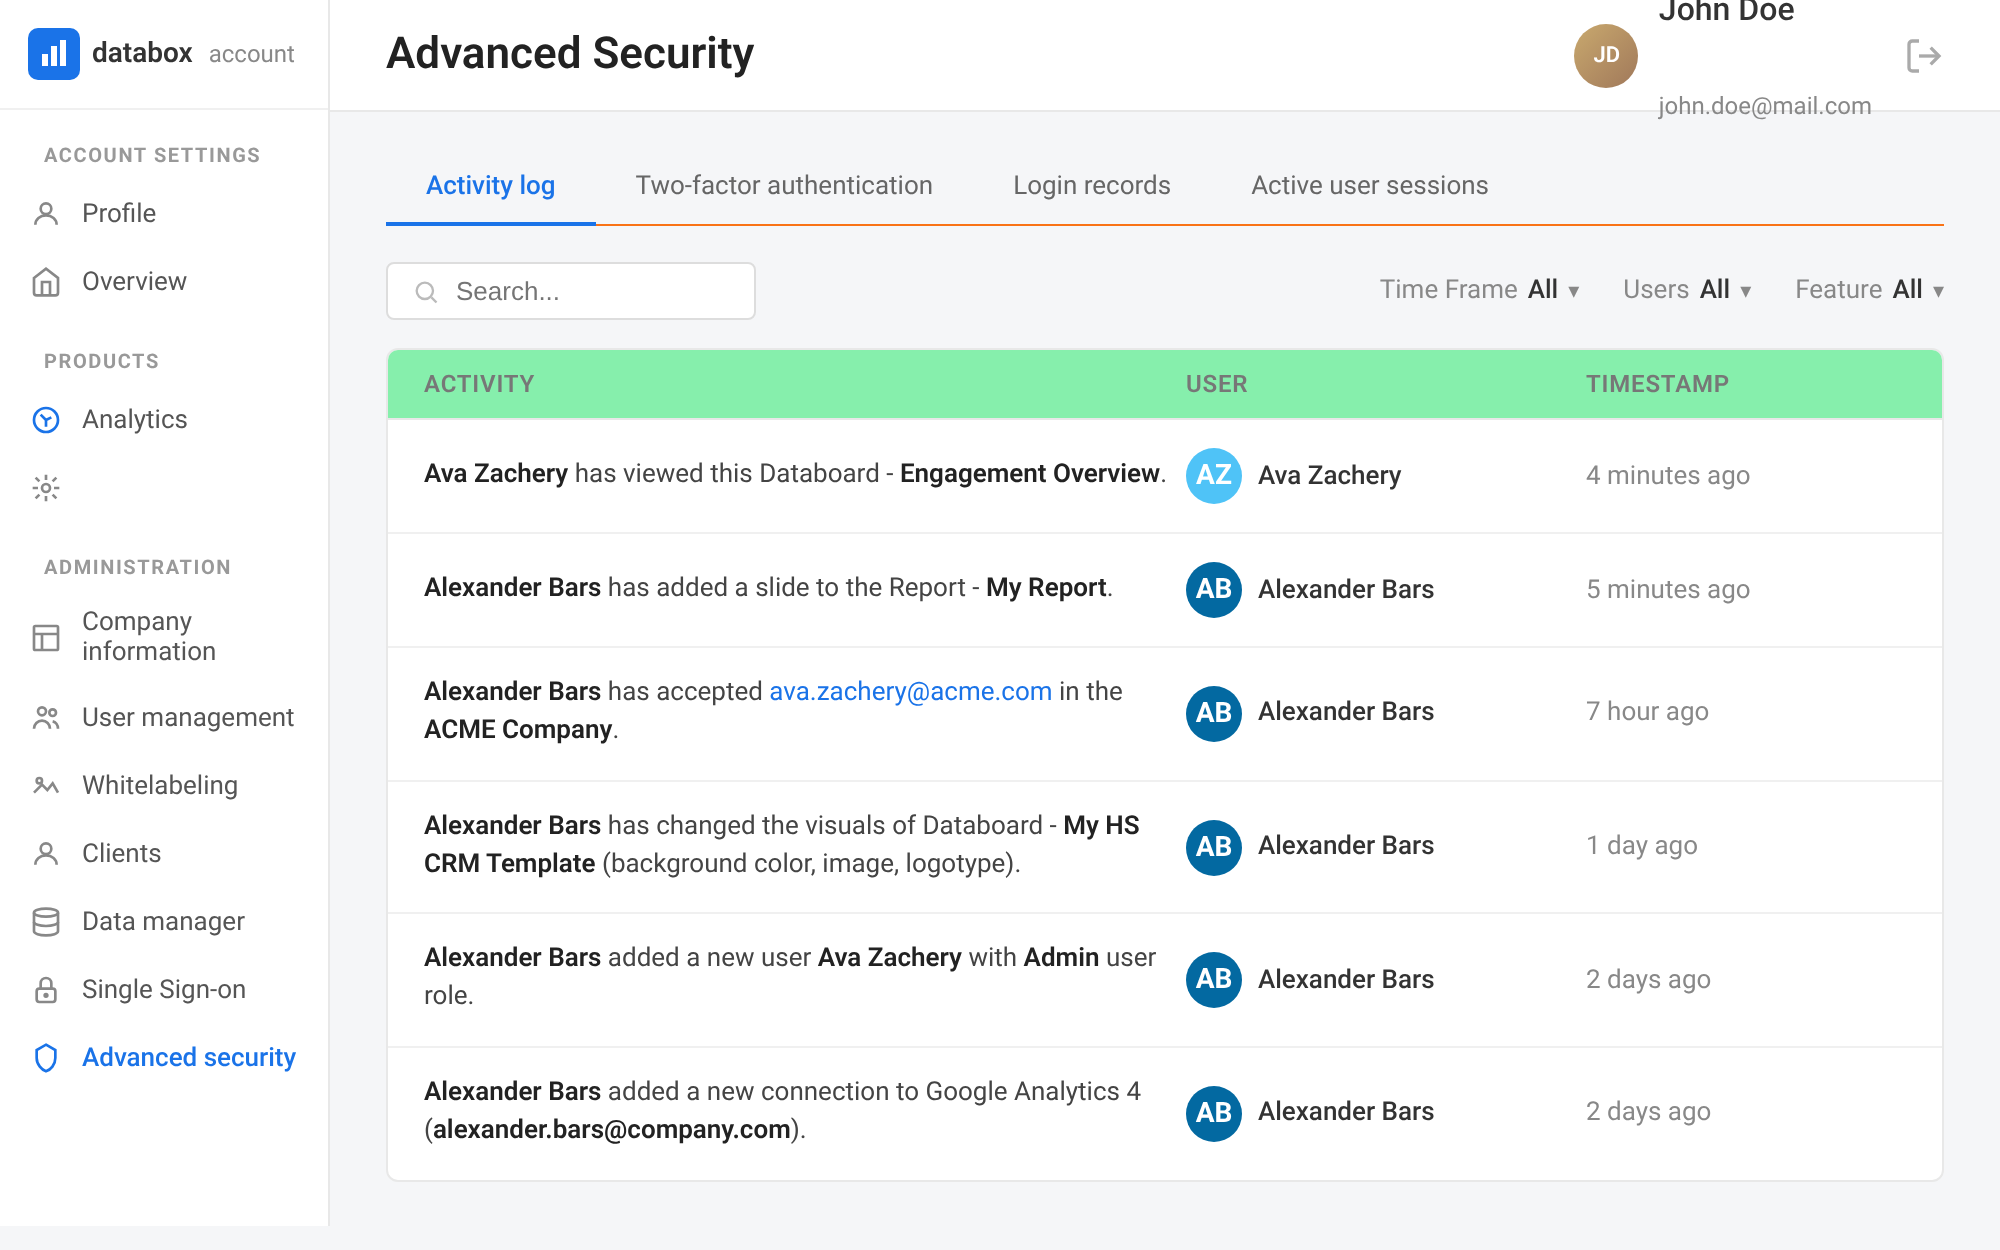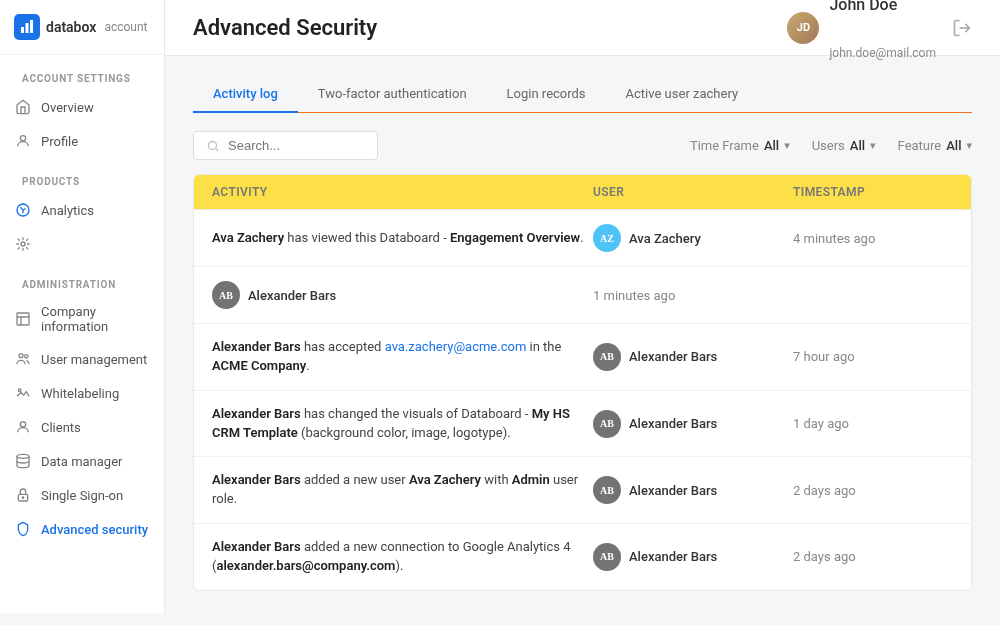--- a/index.html
+++ b/index.html
@@ -47,34 +47,34 @@
     .search-box svg { width: 14px; height: 14px; color: #bbb; flex-shrink: 0; }
     .search-box input { border: none; outline: none; font-size: 13px; color: #555; background: transparent; width: 100%; }
     .filter-group { display: flex; align-items: center; gap: 22px; }
     .filter-item { display: flex; align-items: center; gap: 5px; font-size: 13px; color: #555; cursor: pointer; }
     .filter-label { color: #888; }
     .filter-value { color: #333; font-weight: 500; }
     .filter-arrow { color: #888; font-size: 11px; }
     
     
     .activity-table { background: #fff; border: 1px solid #e8e8e8; border-radius: 6px; overflow: hidden; }
-    .table-header { display: grid; grid-template-columns: 1fr 200px 160px; padding: 10px 18px; background: #fde047; border-bottom: 1px solid #e8e8e8; }
+    .table-header { display: grid; grid-template-columns: 1fr 200px 160px; padding: 10px 18px; background: #86efac; border-bottom: 1px solid #e8e8e8; }
     .table-col-header { font-size: 12px; font-weight: 600; color: #777; text-transform: uppercase; letter-spacing: 0.4px; }
     
     .table-row { display: grid; grid-template-columns: 1fr 200px 160px; padding: 14px 18px; border-bottom: 1px solid #f0f0f0; align-items: center; }
     .table-row:last-child { border-bottom: none; }
     
     .activity-text { font-size: 13px; color: #444; line-height: 1.45; }
     .activity-text strong { color: #222; font-weight: 600; }
     .activity-text .email-link { color: #1a73e8; }
     
     .user-cell { display: flex; align-items: center; gap: 8px; }
-    .user-badge { width: 28px; height: 28px; border-radius: 50%; display: flex; align-items: center; justify-content: center; font-size: 10px; font-weight: 700; color: #fff; flex-shrink: 0; font-family: Liberation Serif, serif; }
+    .user-badge { width: 28px; height: 28px; border-radius: 50%; display: flex; align-items: center; justify-content: center; font-size: 14px; font-weight: 700; color: #fff; flex-shrink: 0; }
     .badge-az { background: #4fc3f7; }
-    .badge-ab { background: #737373; }
+    .badge-ab { background: #0369a1; }
     .user-cell-name { font-size: 13px; color: #333; font-weight: 500; }
     
     .timestamp { font-size: 13px; color: #888; }
     
     
     .avatar-circle { width: 32px; height: 32px; border-radius: 50%; background: linear-gradient(135deg, #c9a96e, #a0785a); display: flex; align-items: center; justify-content: center; font-size: 11px; font-weight: 600; color: #fff; }
   </style>
 </head>
 <body>
 
@@ -91,34 +91,34 @@
       </div>
       <span class="logo-text">databox</span>
       <span class="logo-sub">account</span>
     </div>
 
     <div class="sidebar-section-label">ACCOUNT SETTINGS</div>
 
     <div class="sidebar-item">
       <span class="icon">
         <svg viewBox="0 0 24 24" fill="none" stroke="#888" stroke-width="2">
+            <circle cx="12" cy="8" r="4"></circle>
+            <path d="M4 20c0-4 3.6-7 8-7s8 3 8 7"></path>
+          </svg>
+      </span>
+      <span>Profile</span>
+    </div>
+    <div class="sidebar-item">
+      <span class="icon">
+        <svg viewBox="0 0 24 24" fill="none" stroke="#888" stroke-width="2">
             <path d="M3 9l9-7 9 7v11a2 2 0 01-2 2H5a2 2 0 01-2-2z"></path>
             <polyline points="9 22 9 12 15 12 15 22"></polyline>
           </svg>
       </span>
       <span>Overview</span>
-    </div>
-    <div class="sidebar-item">
-      <span class="icon">
-        <svg viewBox="0 0 24 24" fill="none" stroke="#888" stroke-width="2">
-            <circle cx="12" cy="8" r="4"></circle>
-            <path d="M4 20c0-4 3.6-7 8-7s8 3 8 7"></path>
-          </svg>
-      </span>
-      <span>Profile</span>
     </div>
 
     <div class="sidebar-section-label">PRODUCTS</div>
 
     <div class="sidebar-item">
       <span class="icon">
         <svg viewBox="0 0 24 24" fill="none" stroke="#1a73e8" stroke-width="2">
             <circle cx="12" cy="12" r="9"></circle>
             <path d="M12 12l-4-4M12 12l4-2M12 12v5"></path>
           </svg>
@@ -223,21 +223,21 @@
         </div>
       </div>
     </header>
 
     <div class="content">
 
       <div class="tabs">
         <div class="tab active">Activity log</div>
         <div class="tab">Two-factor authentication</div>
         <div class="tab">Login records</div>
-        <div class="tab">Active user zachery</div>
+        <div class="tab">Active user sessions</div>
       </div>
 
       <div class="filters-row">
         <div class="search-box">
           <svg viewBox="0 0 24 24" fill="none" stroke="#bbb" stroke-width="2">
               <circle cx="11" cy="11" r="7"></circle>
               <path d="M21 21l-4.35-4.35"></path>
             </svg>
           <input type="text" placeholder="Search..." style="">
         </div>
@@ -270,25 +270,26 @@
         <div id="table-body">
             <div class="table-row">
       <div class="activity-text"><strong>Ava Zachery</strong> has viewed this Databoard - <strong>Engagement Overview</strong>.</div>
       <div class="user-cell">
         <div class="user-badge badge-az">AZ</div>
         <span class="user-cell-name">Ava Zachery</span>
       </div>
       <div class="timestamp">4 minutes ago</div>
     </div>
             <div class="table-row">
-      <div class="user-cell">
-        <div class="user-badge badge-ab">AB</div>
-        <span class="user-cell-name">Alexander Bars</span>
-      </div>
-      <div class="timestamp">1 minutes ago</div>
+      <div class="activity-text"><strong>Alexander Bars</strong> has added a slide to the Report - <strong>My Report</strong>.</div>
+      <div class="user-cell">
+        <div class="user-badge badge-ab">AB</div>
+        <span class="user-cell-name">Alexander Bars</span>
+      </div>
+      <div class="timestamp">5 minutes ago</div>
     </div>
             <div class="table-row">
       <div class="activity-text"><strong>Alexander Bars</strong> has accepted <span class="email-link">ava.zachery@acme.com</span> in the <strong>ACME Company</strong>.</div>
       <div class="user-cell">
         <div class="user-badge badge-ab">AB</div>
         <span class="user-cell-name">Alexander Bars</span>
       </div>
       <div class="timestamp">7 hour ago</div>
     </div>
             <div class="table-row">

